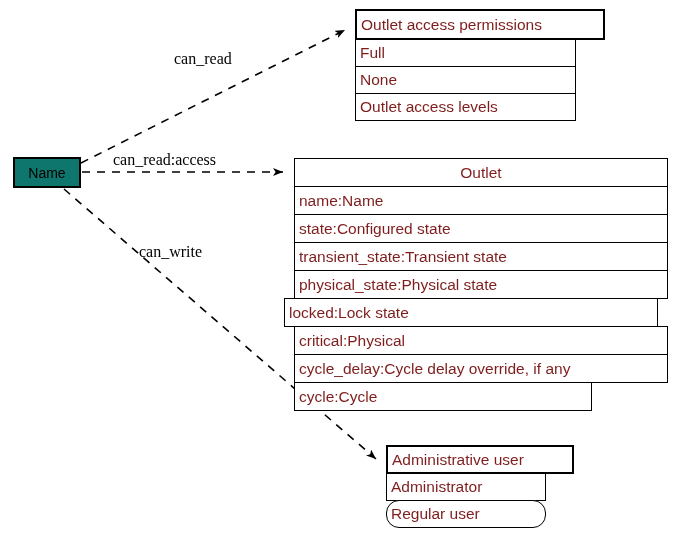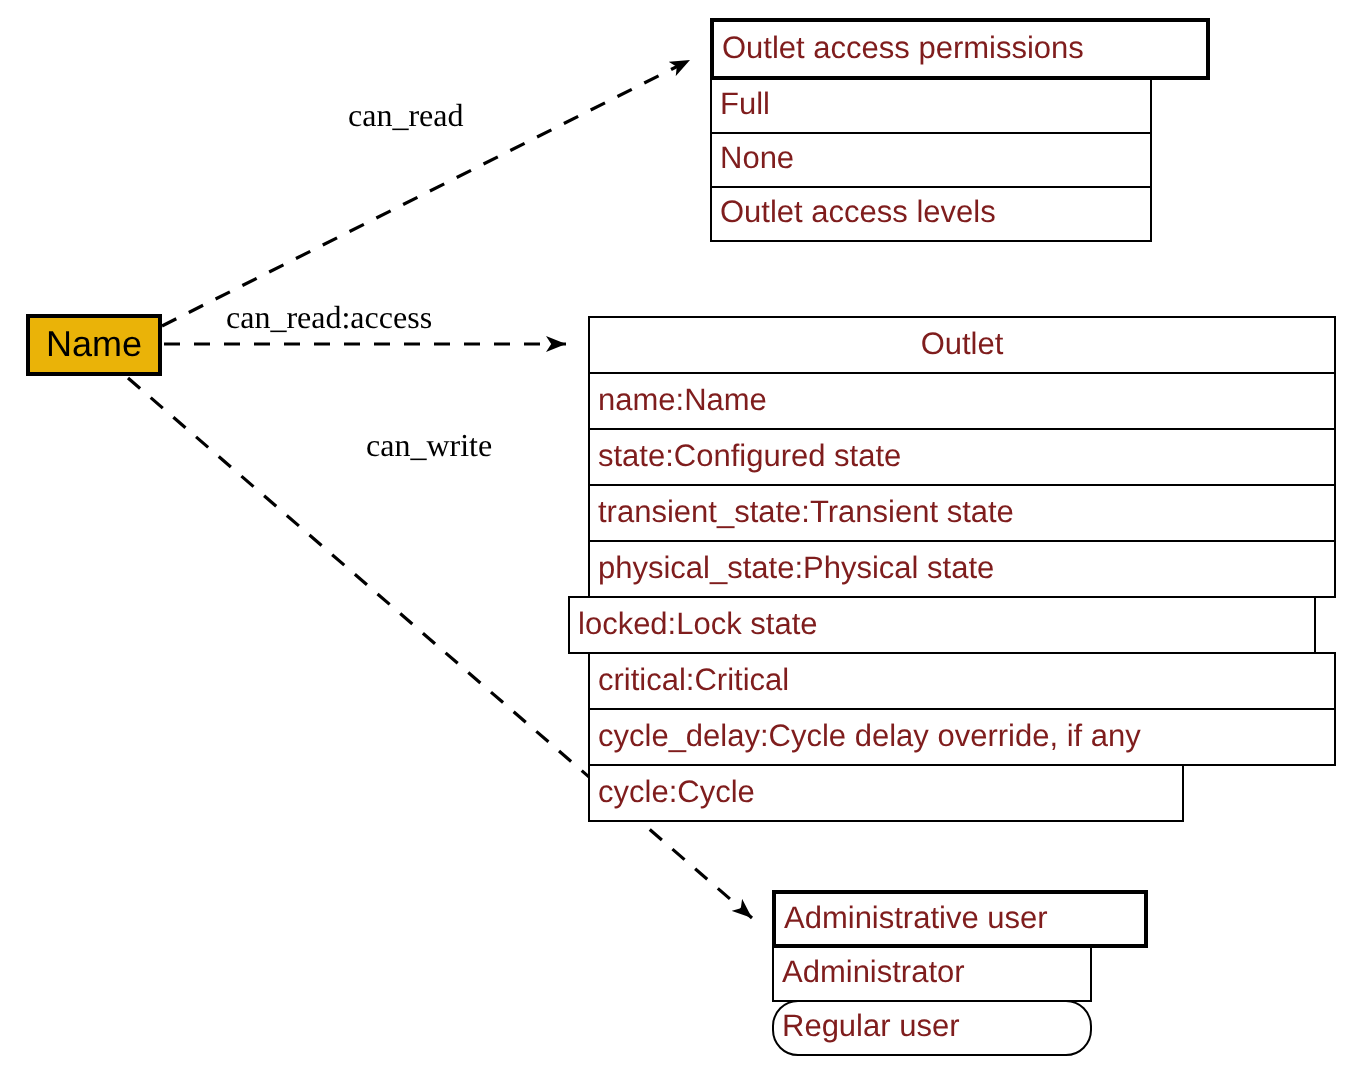--- a/index.html
+++ b/index.html
@@ -51,26 +51,26 @@
   .cell.center {
     justify-content: center;
     padding-left: 0;
   }
 
   
   .node-name {
     position: absolute;
     box-sizing: border-box;
     border: 2px solid #000000;
-    background: #eab308;
+    background: #0f766e;
     display: flex;
     align-items: center;
     justify-content: center;
     font-family: "Liberation Sans", sans-serif;
-    font-size: 18px;
+    font-size: 14px;
     color: #000000;
     white-space: nowrap;
   }
 
   
   .edge-label {
     position: absolute;
     font-family: "Liberation Serif", serif;
     font-size: 16px;
     color: #000000;
@@ -94,39 +94,39 @@
 
     <path d="M82,172 L283,172" fill="none" stroke="#000000" stroke-width="1.6" stroke-dasharray="8,7" marker-end="url(#arrow)"></path>
 
     <path d="M64,189 L376,459" fill="none" stroke="#000000" stroke-width="1.6" stroke-dasharray="8,7" marker-end="url(#arrow)"></path>
   </svg>
 
   <div class="edge-label" style="left:142px; top:51px;margin-left:32px;">can_read</div>
 
   <div class="edge-label" style="left:113px; top:152px;">can_read:access</div>
 
-  <div class="edge-label" style="left:139px; top:216px;margin-left:44px;">can_write</div>
+  <div class="edge-label" style="left:139px; top:244px;">can_write</div>
 
   <div class="node-name" style="left:13px; top:157px; width:68px; height:31px;">Name</div>
 
   <div class="record">
     <div class="cell head pad" style="left:355px; top:9px; width:250px; height:31px;">Outlet access permissions</div>
     <div class="cell pad" style="left:355px; top:39px; width:221px; height:28px;">Full</div>
     <div class="cell pad" style="left:355px; top:66px; width:221px; height:28px;">None</div>
     <div class="cell pad" style="left:355px; top:93px; width:221px; height:28px;">Outlet access levels</div>
   </div>
 
   <div class="record">
     <div class="cell center" style="left:294px; top:158px; width:374px; height:29px;">Outlet</div>
     <div class="cell pad" style="left:294px; top:186px; width:374px; height:29px;">name:Name</div>
     <div class="cell pad" style="left:294px; top:214px; width:374px; height:29px;">state:Configured state</div>
     <div class="cell pad" style="left:294px; top:242px; width:374px; height:29px;">transient_state:Transient state</div>
     <div class="cell pad" style="left:294px; top:270px; width:374px; height:29px;">physical_state:Physical state</div>
     <div class="cell pad" style="left:284px; top:298px; width:374px; height:29px;">locked:Lock state</div>
-    <div class="cell pad" style="left:294px; top:326px; width:374px; height:29px;">critical:Critical</div>
+    <div class="cell pad" style="left:294px; top:326px; width:374px; height:29px;">critical:Physical</div>
     <div class="cell pad" style="left:294px; top:354px; width:374px; height:29px;">cycle_delay:Cycle delay override, if any</div>
     <div class="cell pad" style="left:294px; top:382px; width:298px; height:29px;">cycle:Cycle</div>
   </div>
 
   <div class="record">
     <div class="cell head pad" style="left:386px; top:445px; width:188px; height:29px;">Administrative user</div>
     <div class="cell pad" style="left:386px; top:473px; width:160px; height:28px;">Administrator</div>
     <div class="cell pad" style="left:386px; top:500px; width:160px; height:28px;border-radius:13px;">Regular user</div>
   </div>
 

